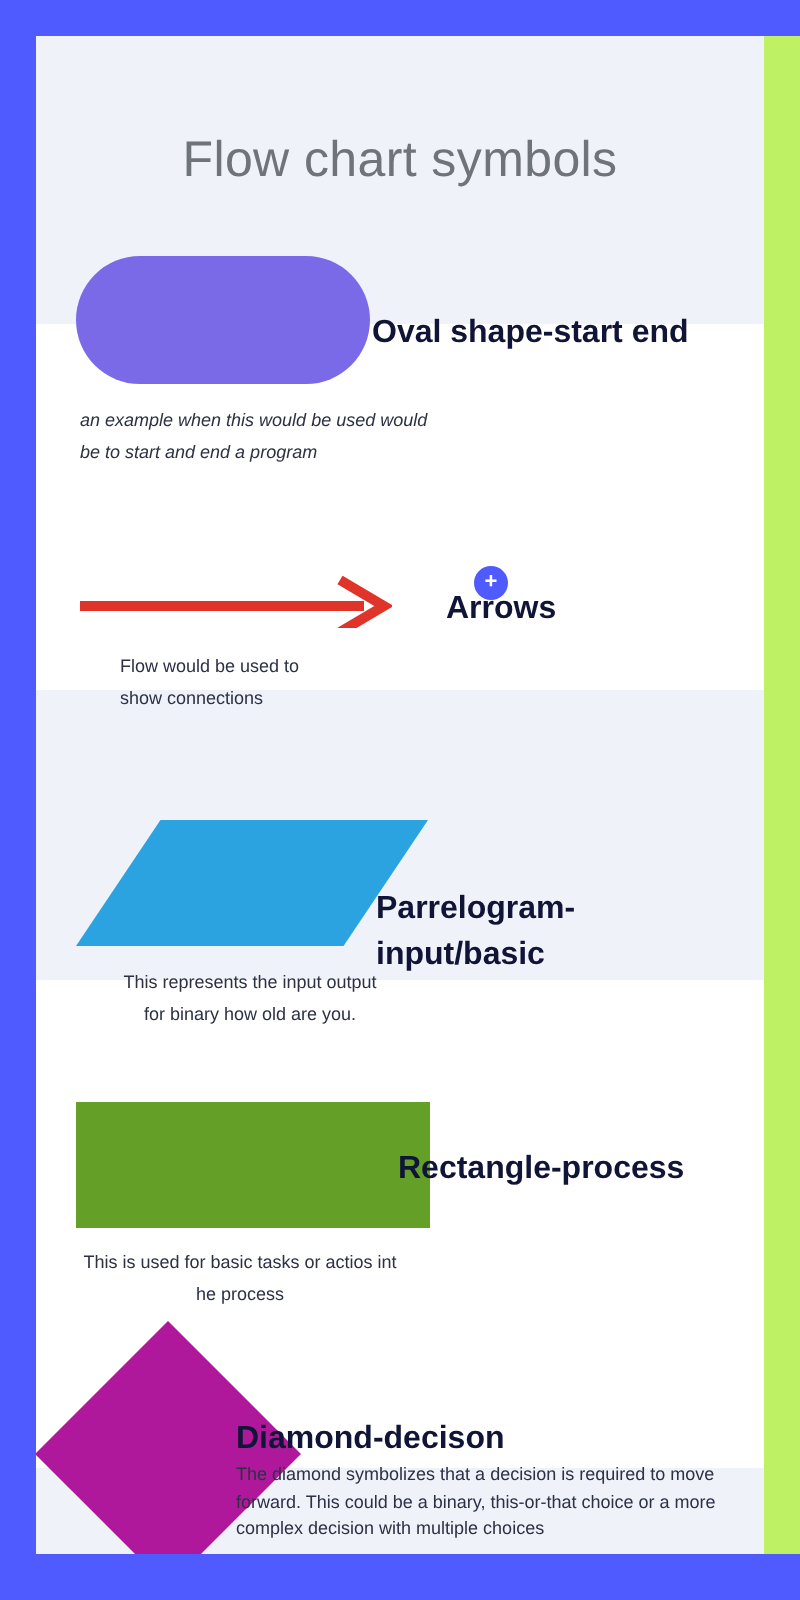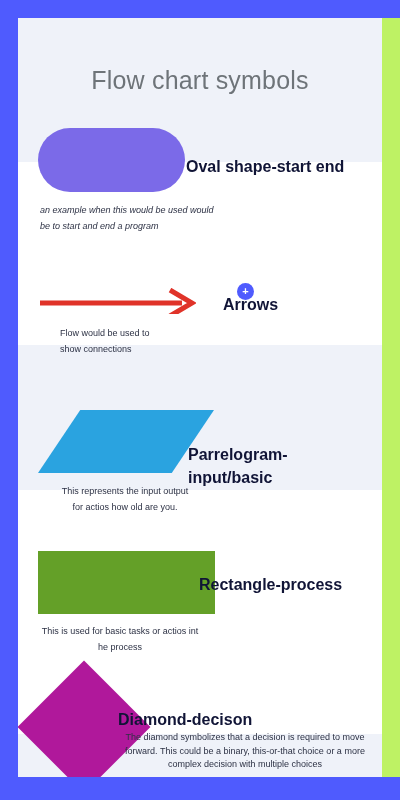--- a/index.html
+++ b/index.html
@@ -141,21 +141,21 @@
   #diamond-shape {
     position: absolute;
     left: 19px;
     top: 662px;
     width: 94px;
     height: 94px;
     background: #b0189b;
     transform: rotate(45deg);
   }
   #diamond-label   { left: 100px; top: 690px; width: 170px; }
-  #diamond-caption { left: 100px; top: 713px; width: 254px; line-height: 1.5; text-align: center; }
+  #diamond-caption { left: 100px; top: 713px; width: 254px; line-height: 1.5; }
 </style>
 </head>
 <body>
 
 <div id="poster">
   <div id="card">
 
     <div class="band tint" id="band-1"></div>
     <div class="band plain" id="band-2"></div>
     <div class="band tint" id="band-3"></div>
@@ -173,21 +173,21 @@
         <line x1="0" y1="15" x2="142" y2="15" stroke="#e03329" stroke-width="5"></line>
         <polyline points="130,2 152,15 130,28" fill="none" stroke="#e03329" stroke-width="5" stroke-linecap="butt" stroke-linejoin="miter"></polyline>
       </svg>
     </div>
     <div class="sym-label" id="arrow-label">Arrows</div>
     <div id="arrow-badge">+</div>
     <div class="sym-caption cap-left" id="arrow-caption">Flow would be used to show connections</div>
 
     <div id="parallelogram-shape"></div>
     <div class="sym-label" id="parallelogram-label">Parrelogram-input/basic</div>
-    <div class="sym-caption cap-center" id="parallelogram-caption">This represents the input output for actios how old are you.</div>
+    <div class="sym-caption cap-center" id="parallelogram-caption">This represents the input output for binary how old are you.</div>
 
     <div id="rectangle-shape"></div>
     <div class="sym-label" id="rectangle-label">Rectangle-process</div>
     <div class="sym-caption cap-center" id="rectangle-caption">This is used for basic tasks or actios int he process</div>
 
     <div id="diamond-shape"></div>
     <div class="sym-label" id="diamond-label">Diamond-decison</div>
     <div class="sym-caption cap-left" id="diamond-caption">The diamond symbolizes that a decision is required to move forward. This could be a binary, this-or-that choice or a more complex decision with multiple choices</div>
 
   </div>

